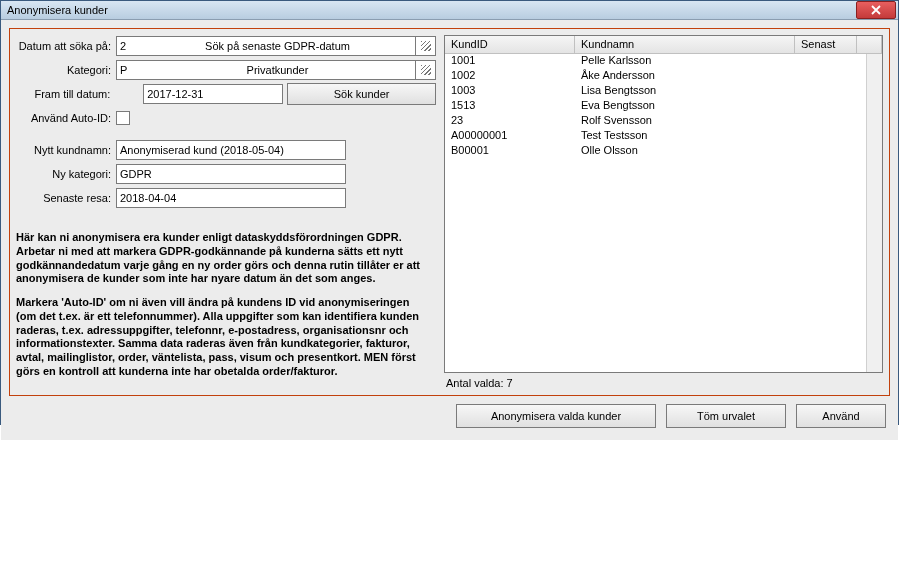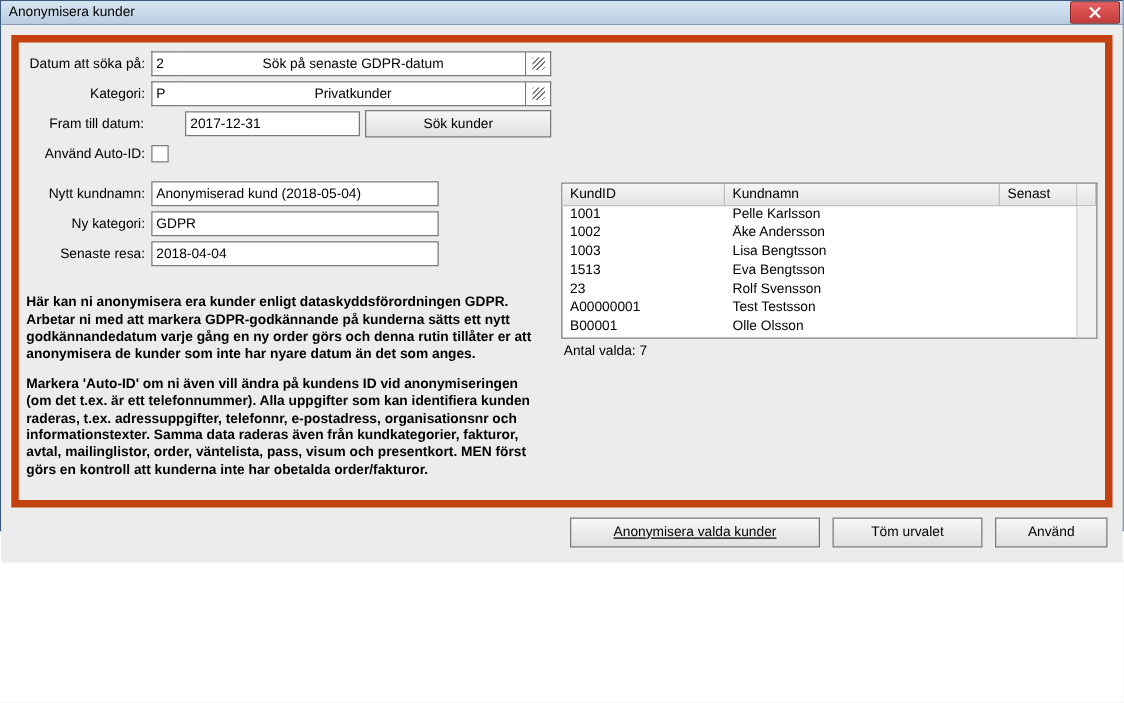--- a/index.html
+++ b/index.html
@@ -47,26 +47,25 @@
     .content {
       flex: 1;
       background: #ececec;
       padding: 8px;
       display: flex;
       flex-direction: column;
       gap: 4px;
     }
     .main-panel {
       flex: 1;
-      border: 6px solid #c2410c;
+      border: 1px solid #c2410c;
       background: #ececec;
       display: flex;
       gap: 8px;
       padding: 6px;
-      align-items: center;
     }
     .left-panel {
       width: 420px;
       display: flex;
       flex-direction: column;
     }
     .form-row {
       display: flex;
       align-items: center;
       margin-bottom: 2px;
@@ -203,21 +202,21 @@
       padding: 4px 4px 4px 0;
     }
     .action-btn {
       height: 24px;
       border: 1px solid #7a7a7a;
       background: linear-gradient(to bottom, #f7f7f7, #e0e0e0);
       font-size: 11px;
       cursor: pointer;
       font-family: Tahoma, Arial, sans-serif;
     }
-    .btn-wide { width: 200px; text-decoration: underline; }
+    .btn-wide { width: 200px; }
     .btn-med { width: 120px; }
     .btn-sm { width: 90px; }
   </style>
 </head>
 <body>
 
 <div class="window">
   <div class="title-bar">
     <span class="title-bar-text">Anonymisera kunder</span>
     <div class="close-button">

